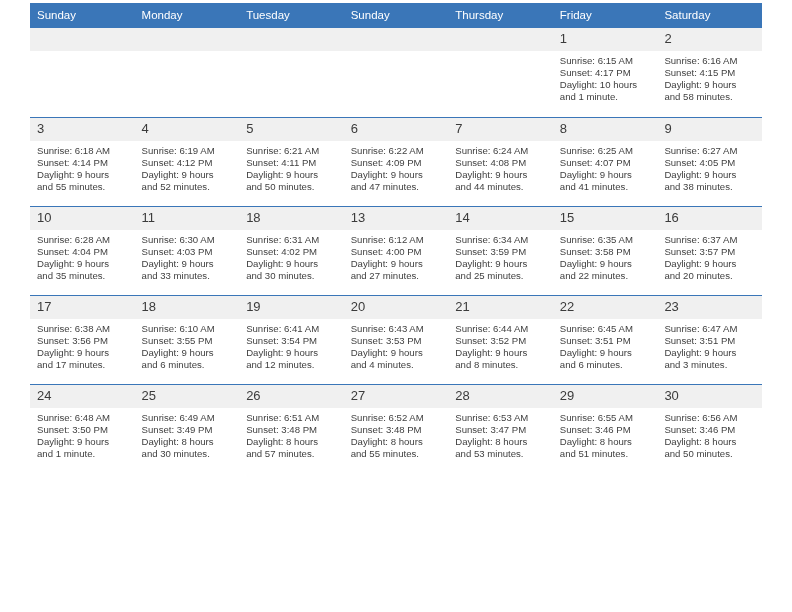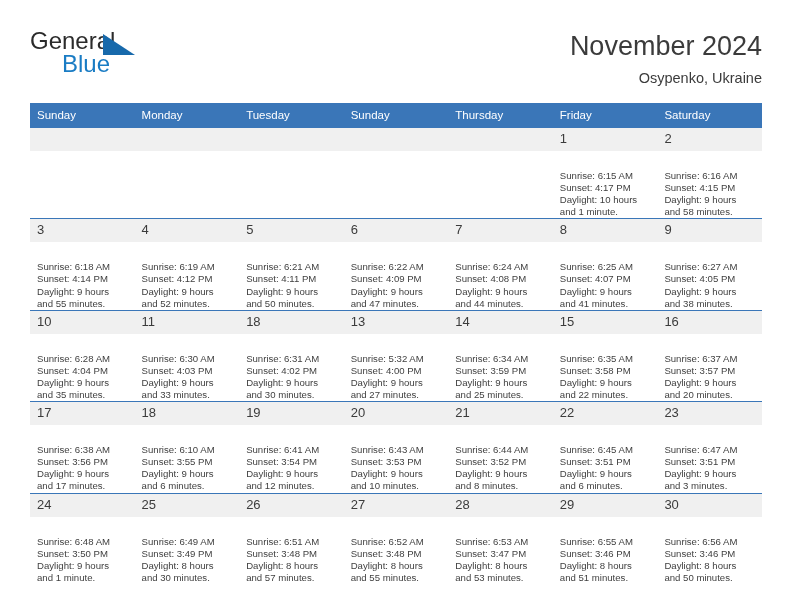--- a/index.html
+++ b/index.html
@@ -122,49 +122,35 @@
     color: #3b3b3b;
     line-height: 16px;
     padding: 3px 0 4px 7px;
     height: 23px;
   }
   .daynum.empty {
     color: transparent;
   }
 
   .details {
-    padding: 19px 6px 0 7px;
+    padding: 4px 6px 0 7px;
     font-size: 9.6px;
     line-height: 12.1px;
     color: #3f3f3f;
   }
   .details div {
     white-space: nowrap;
   }
   .cell-empty .details { visibility: hidden; }
 </style>
 </head>
 <body>
 
 <div class="page">
 
-  <div class="masthead">
-
-    <div class="logo-block">
-      <span class="logo-general">General</span>
-      <span class="logo-triangle"></span>
-      <span class="logo-blue">Blue</span>
-    </div>
-
-    <div class="title-block">
-      <div class="month-title">November 2024</div>
-      <div class="location-subtitle">Osypenko, Ukraine</div>
-    </div>
-
-  </div>
 
   <div class="calendar">
     <table class="cal">
       <thead>
         <tr>
           <th>Sunday</th>
           <th>Monday</th>
           <th>Tuesday</th>
           <th>Sunday</th>
           <th>Thursday</th>
@@ -327,21 +313,21 @@
               <div class="details">
                 <div>Sunrise: 6:31 AM</div>
                 <div>Sunset: 4:02 PM</div>
                 <div>Daylight: 9 hours</div>
                 <div>and 30 minutes.</div>
               </div>
             </td>
             <td class="daycell">
               <div class="daynum">13</div>
               <div class="details">
-                <div>Sunrise: 5:32 AM</div>
+                <div>Sunrise: 6:12 AM</div>
                 <div>Sunset: 4:00 PM</div>
                 <div>Daylight: 9 hours</div>
                 <div>and 27 minutes.</div>
               </div>
             </td>
             <td class="daycell">
               <div class="daynum">14</div>
               <div class="details">
                 <div>Sunrise: 6:34 AM</div>
                 <div>Sunset: 3:59 PM</div>
@@ -395,21 +381,21 @@
                 <div>Daylight: 9 hours</div>
                 <div>and 12 minutes.</div>
               </div>
             </td>
             <td class="daycell">
               <div class="daynum">20</div>
               <div class="details">
                 <div>Sunrise: 6:43 AM</div>
                 <div>Sunset: 3:53 PM</div>
                 <div>Daylight: 9 hours</div>
-                <div>and 10 minutes.</div>
+                <div>and 4 minutes.</div>
               </div>
             </td>
             <td class="daycell">
               <div class="daynum">21</div>
               <div class="details">
                 <div>Sunrise: 6:44 AM</div>
                 <div>Sunset: 3:52 PM</div>
                 <div>Daylight: 9 hours</div>
                 <div>and 8 minutes.</div>
               </div>

